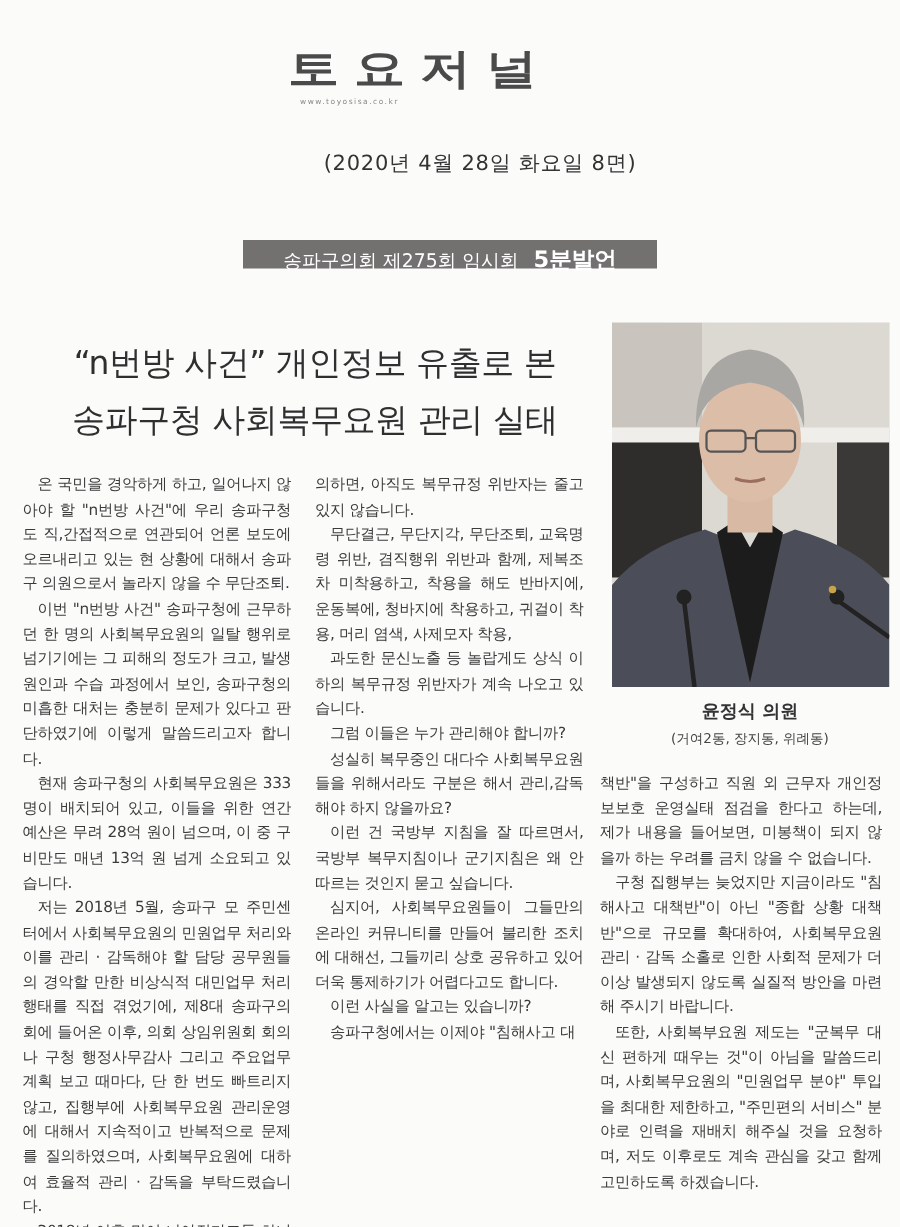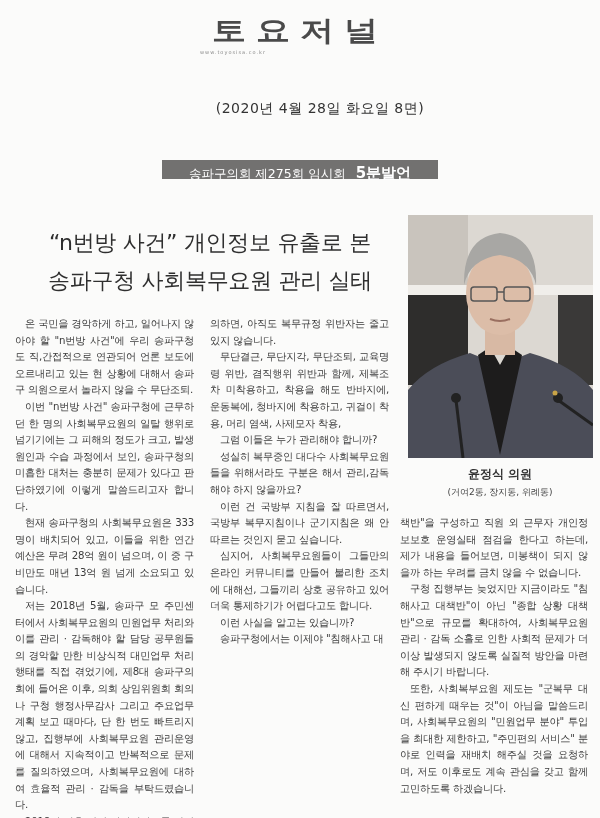--- a/index.html
+++ b/index.html
@@ -4,22 +4,21 @@
 <style>
   html, body { margin: 0; padding: 0; }
   body {
     width: 600px; height: 818px; overflow: hidden;
     background: #fbfbfa;
     font-family: "DejaVu Sans", sans-serif;
     color: #3a3a3a;
     position: relative;
   }
   .masthead {
-    position: absolute; left: 192px; top: 12px; width: 216px; height: 46px;
-    text-align: center;
+    position: absolute; left: 192px; top: 28px; width: 216px; height: 46px;
   }
   .masthead-title {
     font-family: "DejaVu Sans", sans-serif;
     font-weight: bold; font-size: 34px; letter-spacing: 10px;
     color: #4a4a4a; line-height: 36px;
     transform: scaleY(0.82);
     display: block;
   }
   .masthead-url {
     position: absolute; left: 8px; top: 37px;
@@ -114,20 +113,21 @@
   <p>온 국민을 경악하게 하고, 일어나지 않아야 할 "n번방 사건"에 우리 송파구청도 직,간접적으로 연관되어 언론 보도에 오르내리고 있는 현 상황에 대해서 송파구 의원으로서 놀라지 않을 수 무단조퇴.</p>
   <p>이번 "n번방 사건" 송파구청에 근무하던 한 명의 사회복무요원의 일탈 행위로 넘기기에는 그 피해의 정도가 크고, 발생 원인과 수습 과정에서 보인, 송파구청의 미흡한 대처는 충분히 문제가 있다고 판단하였기에 이렇게 말씀드리고자 합니다.</p>
   <p>현재 송파구청의 사회복무요원은 333명이 배치되어 있고, 이들을 위한 연간 예산은 무려 28억 원이 넘으며, 이 중 구비만도 매년 13억 원 넘게 소요되고 있습니다.</p>
   <p>저는 2018년 5월, 송파구 모 주민센터에서 사회복무요원의 민원업무 처리와 이를 관리 · 감독해야 할 담당 공무원들의 경악할 만한 비상식적 대민업무 처리 행태를 직접 겪었기에, 제8대 송파구의회에 들어온 이후, 의회 상임위원회 회의나 구청 행정사무감사 그리고 주요업무계획 보고 때마다, 단 한 번도 빠트리지 않고, 집행부에 사회복무요원 관리운영에 대해서 지속적이고 반복적으로 문제를 질의하였으며, 사회복무요원에 대하여 효율적 관리 · 감독을 부탁드렸습니다.</p>
   <p>2018년 이후 많이 나아졌다고들 하니 그 중 다행이지만, 행정사무감사 자료에</p>
 </div>
 
 <div class="col col2">
   <p style="text-indent:0">의하면, 아직도 복무규정 위반자는 줄고 있지 않습니다.</p>
   <p>무단결근, 무단지각, 무단조퇴, 교육명령 위반, 겸직행위 위반과 함께, 제복조차 미착용하고, 착용을 해도 반바지에, 운동복에, 청바지에 착용하고, 귀걸이 착용, 머리 염색, 사제모자 착용,</p>
+  <p>과도한 문신노출 등 놀랍게도 상식 이하의 복무규정 위반자가 계속 나오고 있습니다.</p>
   <p>그럼 이들은 누가 관리해야 합니까?</p>
   <p>성실히 복무중인 대다수 사회복무요원들을 위해서라도 구분은 해서 관리,감독해야 하지 않을까요?</p>
   <p>이런 건 국방부 지침을 잘 따르면서, 국방부 복무지침이나 군기지침은 왜 안 따르는 것인지 묻고 싶습니다.</p>
   <p>심지어, 사회복무요원들이 그들만의 온라인 커뮤니티를 만들어 불리한 조치에 대해선, 그들끼리 상호 공유하고 있어 더욱 통제하기가 어렵다고도 합니다.</p>
   <p>이런 사실을 알고는 있습니까?</p>
   <p>송파구청에서는 이제야 "침해사고 대</p>
 </div>
 
 <div class="col col3">
   <p style="text-indent:0">책반"을 구성하고 직원 외 근무자 개인정보보호 운영실태 점검을 한다고 하는데, 제가 내용을 들어보면, 미봉책이 되지 않을까 하는 우려를 금치 않을 수 없습니다.</p>

